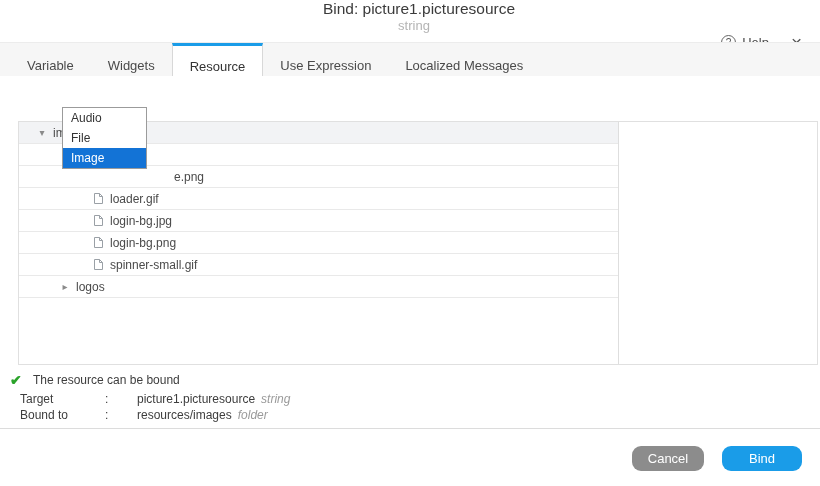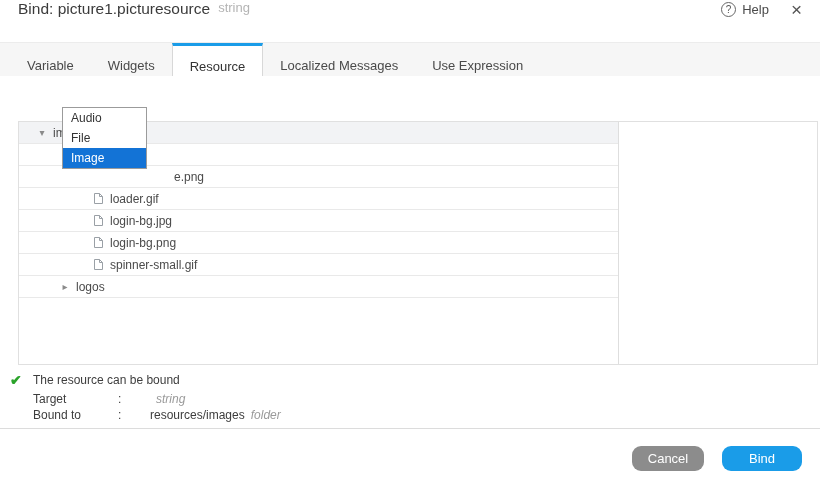--- a/index.html
+++ b/index.html
@@ -4,21 +4,21 @@
 <style>
   html,body{margin:0;padding:0;background:#e9e9e9;}
   .dialog{
     position:relative;width:820px;height:486px;background:#ffffff;
     font-family:"Liberation Sans",sans-serif;color:#3d3d3d;overflow:hidden;
     box-sizing:border-box;
   }
   .dialog *{box-sizing:border-box;}
 
   
-  .titlebar{position:absolute;left:0;top:0;right:0;height:42px;display:flex;align-items:flex-start;background:#fff;}
+  .titlebar{position:absolute;left:0;top:0;right:0;height:42px;display:flex;align-items:center;background:#fff;flex-direction:column;}
   .title{margin-left:18px;font-size:15.5px;color:#3b3b3b;}
   .title-type{margin-left:8px;font-size:13px;color:#b4b4b4;}
   .titlebar-right{margin-left:auto;display:flex;align-items:center;gap:8px;margin-right:18px;}
   .help-wrap{display:flex;align-items:center;gap:6px;cursor:pointer;color:#555;}
   .help-circle{width:15px;height:15px;border:1px solid #666;border-radius:50%;display:flex;align-items:center;justify-content:center;font-size:10px;color:#555;}
   .help-label{font-size:13px;color:#4a4a4a;}
   .close-x{font-size:19px;color:#555;line-height:1;margin-left:14px;cursor:pointer;}
 
   
   .tabstrip{position:absolute;left:0;top:42px;right:0;height:44px;background:#f6f6f6;
@@ -58,21 +58,21 @@
 
   
   .type-dropdown{position:absolute;left:62px;top:107px;width:85px;background:#fff;border:1px solid #9b9b9b;z-index:30;}
   .dd-option{height:20px;line-height:20px;padding-left:8px;font-size:12px;color:#333;cursor:pointer;white-space:nowrap;}
   .dd-option.selected{background:#1373d6;color:#fff;}
 
   
   .status{position:absolute;left:10px;top:372px;font-size:12px;color:#3d3d3d;}
   .status-line1{display:flex;align-items:center;}
   .check-icon{color:#2aa32a;font-size:14px;font-weight:bold;width:23px;text-align:left;}
-  .status-grid{margin-left:23px;margin-top:3px;}
+  .status-grid{margin-left:10px;margin-top:3px;}
   .status-row{display:flex;height:16px;align-items:center;}
   .status-key{width:85px;}
   .status-colon{width:32px;}
   .status-val{color:#3d3d3d;}
   .status-typ{font-style:italic;color:#9a9a9a;margin-left:6px;}
 
   
   .footer-sep{position:absolute;left:0;top:428px;right:0;height:1px;background:#dcdcdc;}
   .btn{position:absolute;top:446px;height:25px;border:none;border-radius:9px;color:#fff;
     font-size:13px;font-family:"Liberation Sans",sans-serif;cursor:pointer;}
@@ -93,22 +93,22 @@
         <span class="help-label">Help</span>
       </div>
       <span class="close-x">×</span>
     </div>
   </div>
 
   <div class="tabstrip">
     <div class="tab">Variable</div>
     <div class="tab">Widgets</div>
     <div class="tab active">Resource</div>
+    <div class="tab">Use Expression</div>
     <div class="tab">Localized Messages</div>
-    <div class="tab">Use Expression</div>
   </div>
 
   <div class="toolbar">
     <span class="type-label">Type:</span>
     <div class="type-select">
       <span class="type-select-value">Image</span>
       <span class="type-select-arrow">
         <svg width="9" height="6" viewBox="0 0 9 6">
             <polyline points="1,1 4.5,4.5 8,1" fill="none" stroke="#5e7f9c" stroke-width="1.4"></polyline>
           </svg>
@@ -200,20 +200,21 @@
 
   <div class="status">
     <div class="status-line1">
       <span class="check-icon">✔</span>
       <span>The resource can be bound</span>
     </div>
     <div class="status-grid">
       <div class="status-row">
         <span class="status-key">Target</span>
         <span class="status-colon">:</span>
+        <span class="status-val">picture1.picturesource</span>
         <span class="status-typ">string</span>
       </div>
       <div class="status-row">
         <span class="status-key">Bound to</span>
         <span class="status-colon">:</span>
         <span class="status-val">resources/images</span>
         <span class="status-typ">folder</span>
       </div>
     </div>
   </div>

